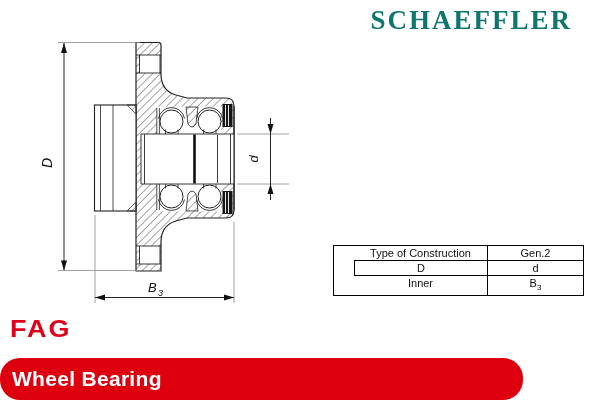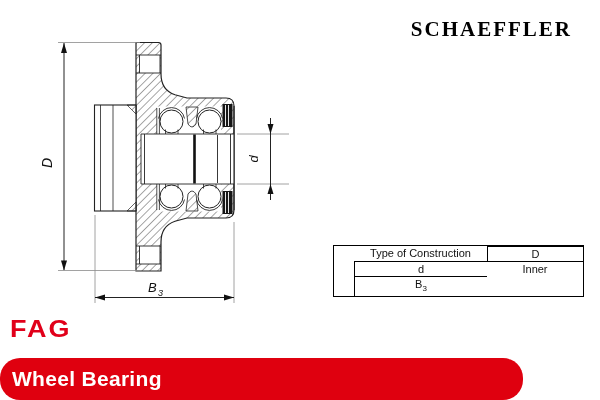--- a/index.html
+++ b/index.html
@@ -1,23 +1,23 @@
 <!DOCTYPE html>
 <html><head>
 <meta charset="utf-8">
 <style>
   html,body{margin:0;padding:0;}
   body{width:600px;height:400px;position:relative;background:#fff;
        font-family:"Liberation Sans",sans-serif;overflow:hidden;}
   .page{position:absolute;inset:0;background:#fff;}
 
   
-  .brand{position:absolute;top:17px;right:28px;
+  .brand{position:absolute;top:5px;right:28px;
          font-family:"Liberation Serif",serif;font-weight:700;
-         font-size:21px;letter-spacing:2px;color:#000000;}
+         font-size:27px;letter-spacing:2px;color:#0f766e;}
 
   
   svg.drawing{position:absolute;left:0;top:0;width:600px;height:400px;}
 
   
   .spec-table{position:absolute;left:333px;top:245px;width:229px;
               border:1.5px solid #000;display:grid;
               grid-template-columns:133px 1fr;
               font-size:11px;color:#111;text-align:center;background:#fff;padding-left:20px;}
   .cell{padding:1px 2px;line-height:12px;white-space:nowrap;}
@@ -118,20 +118,21 @@
       <polygon points="234,297.5 224,294.5 224,300.5" fill="#111"></polygon>
       <text x="148" y="292" font-size="13" font-style="italic" fill="#111">B</text>
       <text x="158" y="296" font-size="9" font-style="italic" fill="#111">3</text>
     </g>
   </svg>
 
   <div class="brand">SCHAEFFLER</div>
 
   <div class="spec-table">
     <div class="cell c1">Type of Construction</div>
+    <div class="cell c2">Gen.2</div>
     <div class="cell c2 bt">D</div>
     <div class="cell c2 bt">d</div>
     <div class="cell c1 bt">Inner</div>
     <div class="cell c2 bt"><span>B</span><sub>3</sub></div>
   </div>
 
   <div class="fag">FAG</div>
 
   <div class="banner">
     <span class="banner-text">Wheel Bearing</span>

